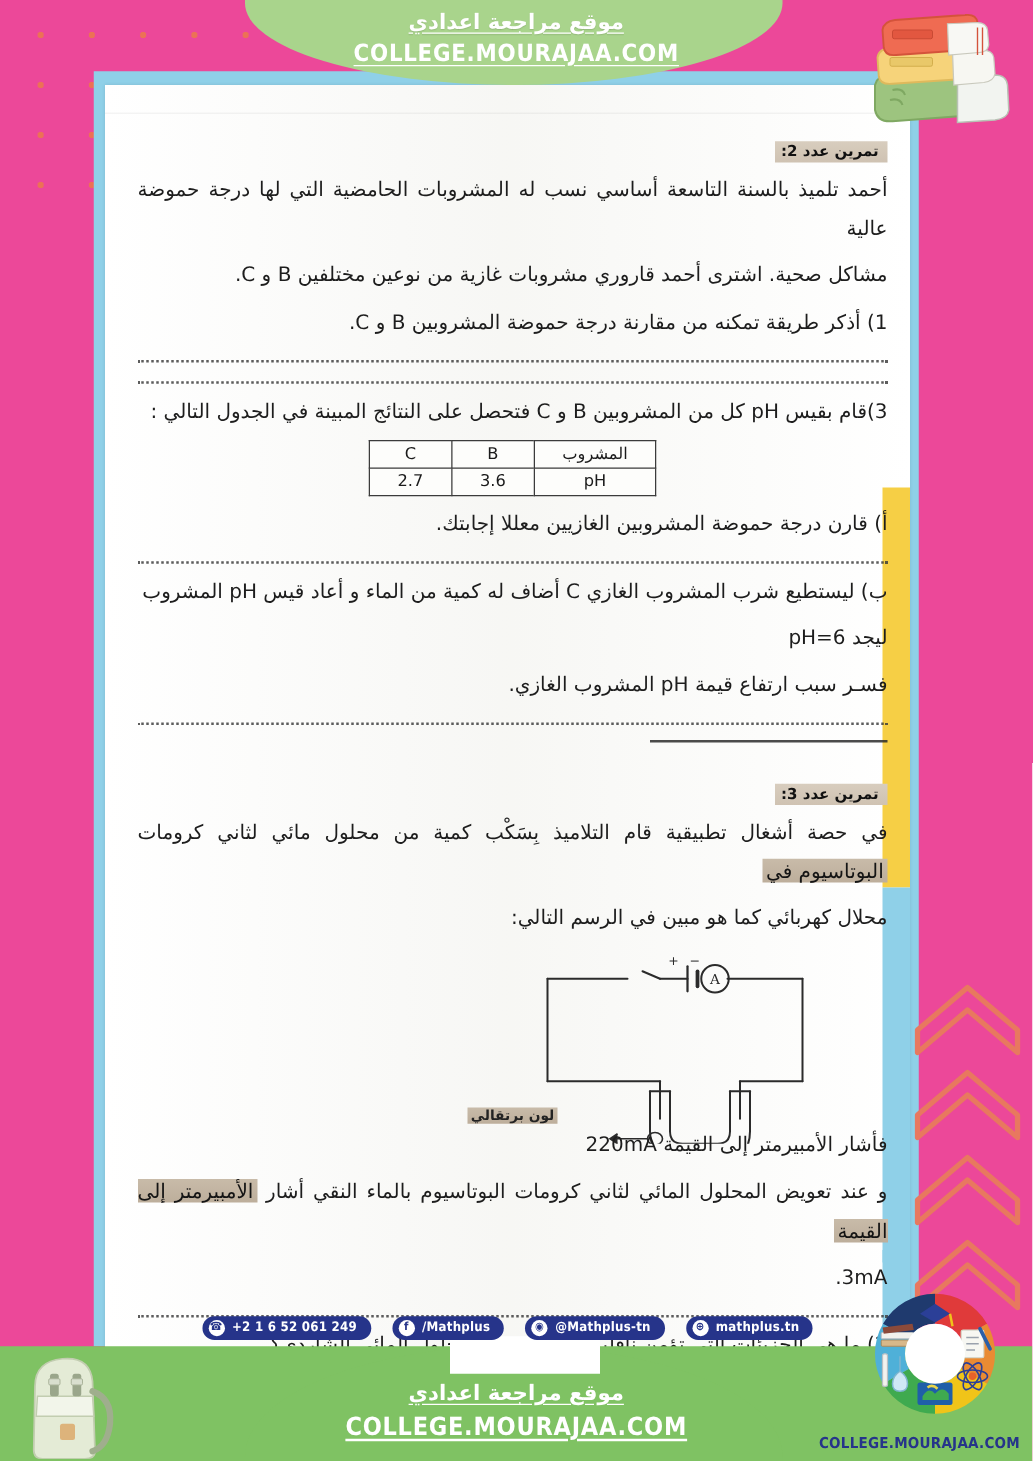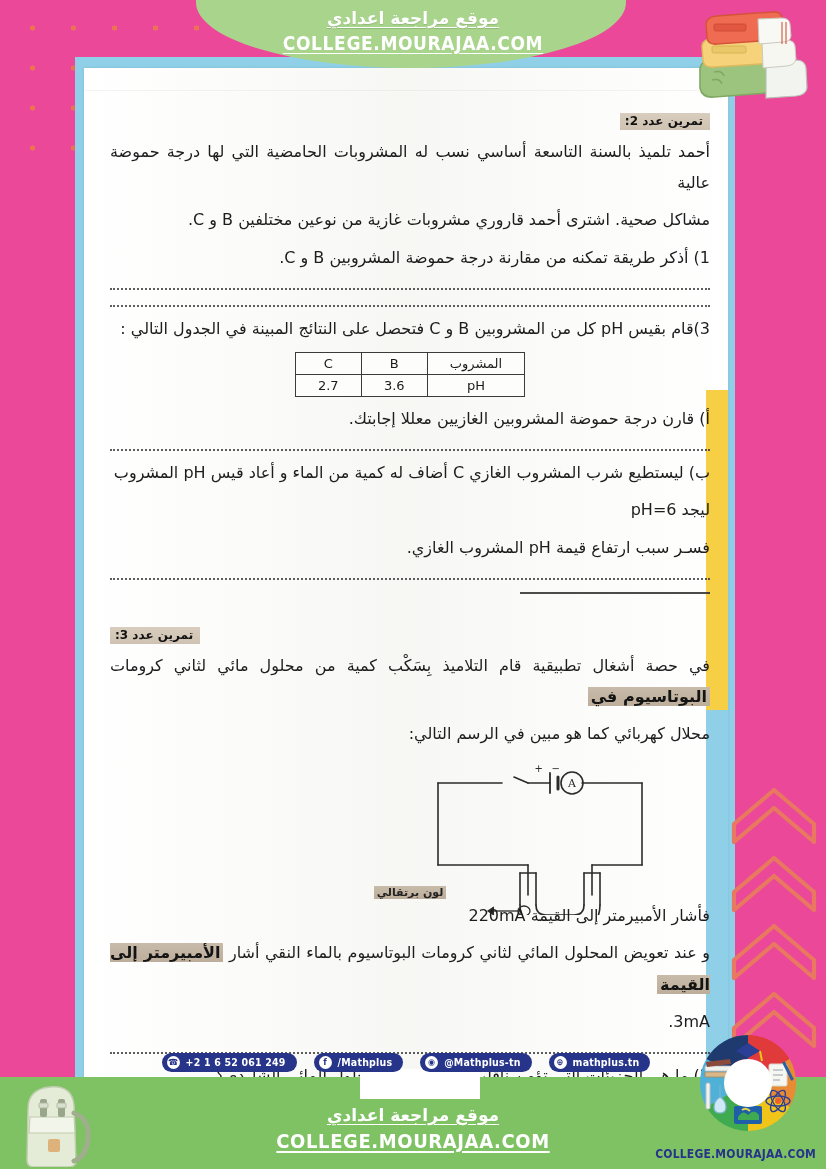--- a/index.html
+++ b/index.html
@@ -119,21 +119,21 @@
     letter-spacing: .2px;
   }
   .p {
     font-size: 16px; line-height: 1.95;
     text-align: justify; color: #1d1d1d;
     margin: 6px 0 0 0;
   }
   .p.right { text-align: right; }
   .hl {
     background: linear-gradient(#c8bba9, #bdae9b);
-    padding: 0 3px; color: #141414; font-weight: 700;
+    padding: 0 3px; color: #141414; font-weight: 400;
   }
   .dotline {
     margin: 7px 0 4px 0; height: 10px;
     border-bottom: 2.5px dotted #3a3a3a;
     opacity: .82;
   }
 
   
   .tbl-wrap { display: flex; justify-content: center; margin: 8px 0 4px 0; }
   table.results {
@@ -308,21 +308,21 @@
       <div class="p right">أ)  قارن درجة حموضة المشروبين الغازيين معللا إجابتك.</div>
       <div class="dotline"></div>
       <div class="p right">ب) ليستطيع شرب المشروب الغازي C أضاف له كمية من الماء و أعاد قيس pH المشروب</div>
       <div class="p right">ليجد pH=6</div>
       <div class="p right">فسـر سبب ارتفاع قيمة pH المشروب الغازي.</div>
       <div class="dotline"></div>
       <div class="rule"></div>
     </div>
 
     <div style="margin-top:30px;">
-      <div style="text-align:left;">
+      <div style="text-align:right;">
         <span class="ex-title">تمرين عدد 3:</span>
       </div>
       <div class="p"><span>في حصة أشغال تطبيقية قام التلاميذ بِسَكْب كمية من محلول مائي لثاني كرومات </span><span class="hl">البوتاسيوم في</span></div>
       <div class="p">محلال كهربائي كما هو مبين في الرسم التالي:</div>
 
       <div class="figure">
         <svg width="300" height="160" viewBox="0 0 300 160">
           <g stroke="#2b2b2b" stroke-width="1.6" fill="none" stroke-linecap="round">
 
             <path d="M28 28 L92 28"></path>

